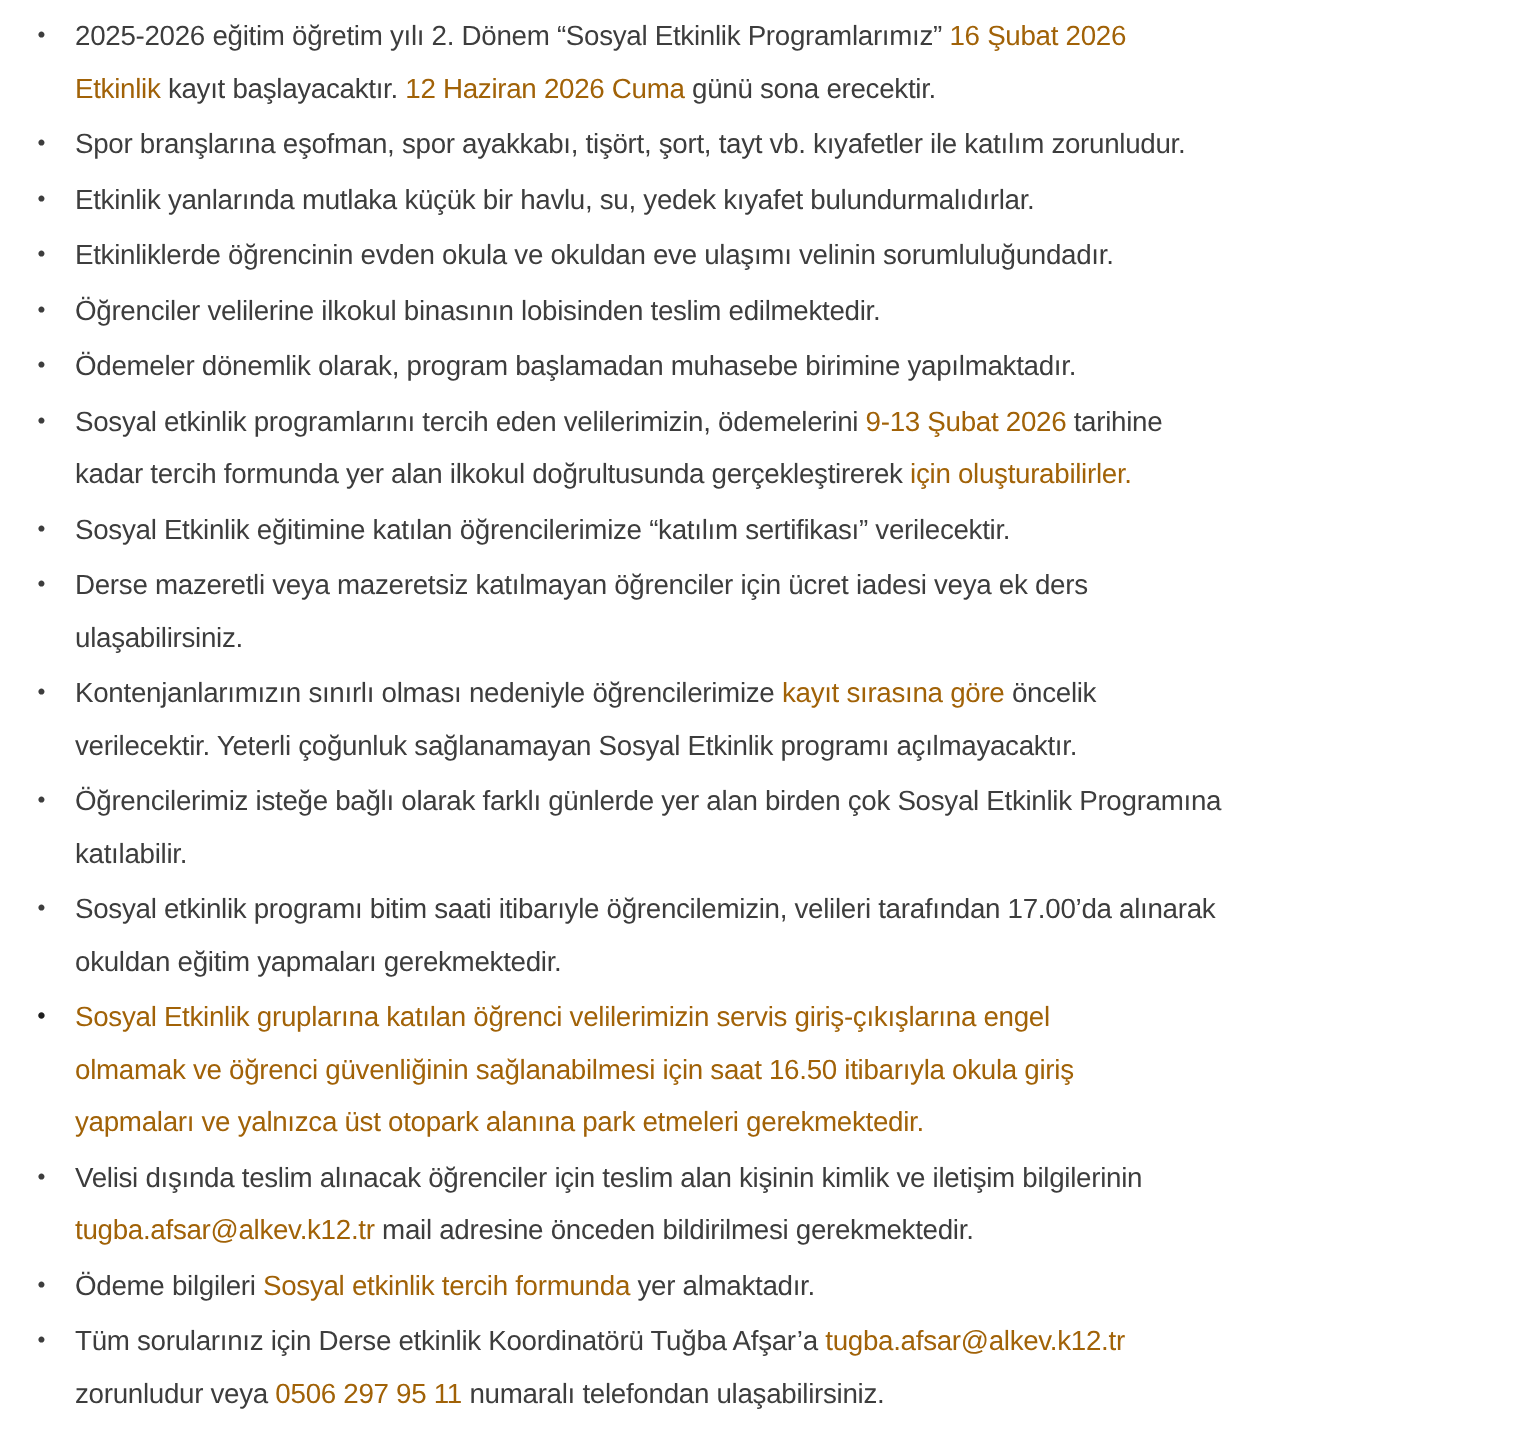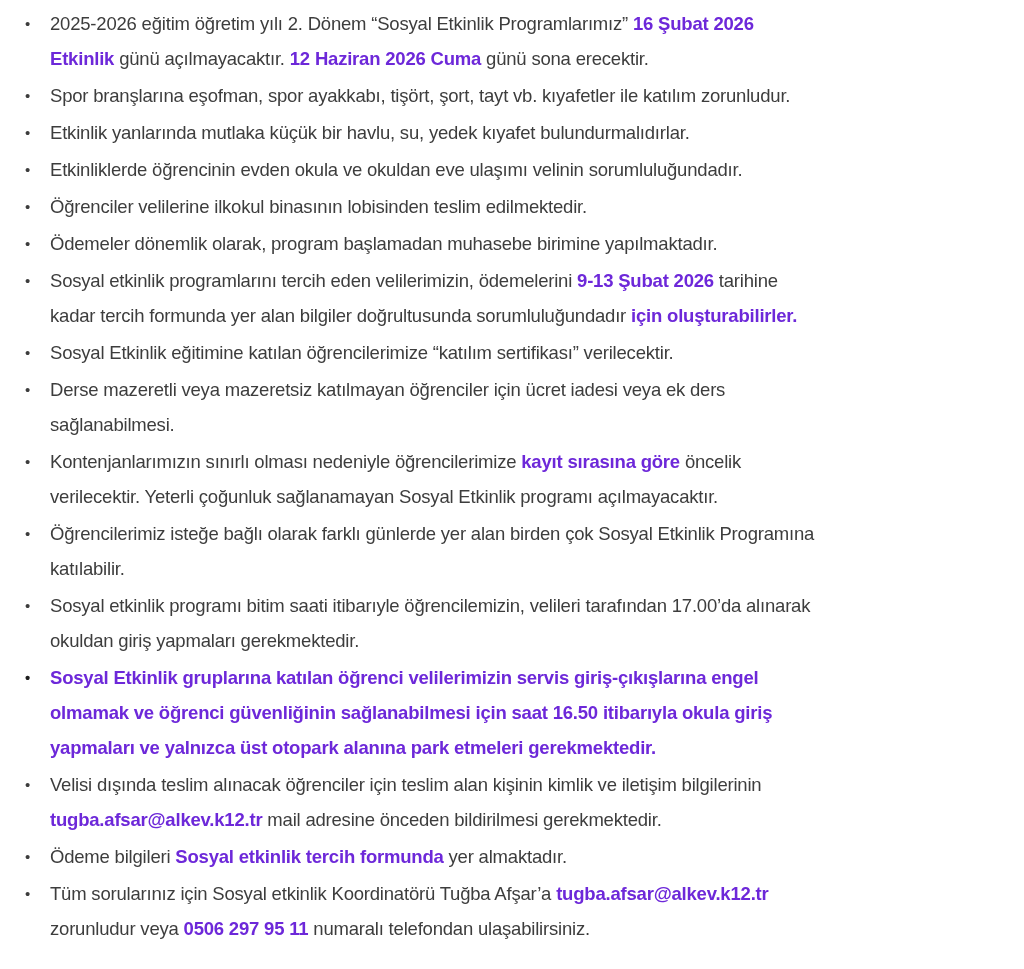--- a/index.html
+++ b/index.html
@@ -33,46 +33,46 @@
   }
   .bullet {
     position: absolute;
     left: 3px;
     top: 0;
     font-size: 15px;
     line-height: 35px;
     color: inherit;
   }
   b, .seg-bold {
-    font-weight: bold;
-    color: #6d28d9;
+    font-weight: normal;
+    color: #a16207;
   }
   li.all-bold {
     font-weight: bold;
     color: #1e1e1e;
   }
   li.all-bold .bullet {
     font-weight: bold;
   }
 </style>
 </head>
 <body>
 
 <div class="page">
   <ul class="bullet-list">
-      <li><span class="bullet">•</span><span><span>2025-2026 eğitim öğretim yılı 2. Dönem “Sosyal Etkinlik Programlarımız” </span><b>16 Şubat 2026</b><br><b>Etkinlik</b><span> günü açılmayacaktır. </span><b>12 Haziran 2026 Cuma</b><span> günü sona erecektir.</span></span></li>
+      <li><span class="bullet">•</span><span><span>2025-2026 eğitim öğretim yılı 2. Dönem “Sosyal Etkinlik Programlarımız” </span><b>16 Şubat 2026</b><br><b>Etkinlik</b><span> kayıt başlayacaktır. </span><b>12 Haziran 2026 Cuma</b><span> günü sona erecektir.</span></span></li>
       <li><span class="bullet">•</span><span><span>Spor branşlarına eşofman, spor ayakkabı, tişört, şort, tayt vb. kıyafetler ile katılım zorunludur.</span></span></li>
       <li><span class="bullet">•</span><span><span>Etkinlik yanlarında mutlaka küçük bir havlu, su, yedek kıyafet bulundurmalıdırlar.</span></span></li>
       <li><span class="bullet">•</span><span><span>Etkinliklerde öğrencinin evden okula ve okuldan eve ulaşımı velinin sorumluluğundadır.</span></span></li>
       <li><span class="bullet">•</span><span><span>Öğrenciler velilerine ilkokul binasının lobisinden teslim edilmektedir.</span></span></li>
       <li><span class="bullet">•</span><span><span>Ödemeler dönemlik olarak, program başlamadan muhasebe birimine yapılmaktadır.</span></span></li>
-      <li><span class="bullet">•</span><span><span>Sosyal etkinlik programlarını tercih eden velilerimizin, ödemelerini </span><b>9-13 Şubat 2026</b><span> tarihine</span><br><span>kadar tercih formunda yer alan bilgiler doğrultusunda sorumluluğundadır </span><b>için oluşturabilirler.</b></span></li>
+      <li><span class="bullet">•</span><span><span>Sosyal etkinlik programlarını tercih eden velilerimizin, ödemelerini </span><b>9-13 Şubat 2026</b><span> tarihine</span><br><span>kadar tercih formunda yer alan ilkokul doğrultusunda gerçekleştirerek </span><b>için oluşturabilirler.</b></span></li>
       <li><span class="bullet">•</span><span><span>Sosyal Etkinlik eğitimine katılan öğrencilerimize “katılım sertifikası” verilecektir.</span></span></li>
-      <li><span class="bullet">•</span><span><span>Derse mazeretli veya mazeretsiz katılmayan öğrenciler için ücret iadesi veya ek ders</span><br><span>sağlanabilmesi.</span></span></li>
+      <li><span class="bullet">•</span><span><span>Derse mazeretli veya mazeretsiz katılmayan öğrenciler için ücret iadesi veya ek ders</span><br><span>ulaşabilirsiniz.</span></span></li>
       <li><span class="bullet">•</span><span><span>Kontenjanlarımızın sınırlı olması nedeniyle öğrencilerimize </span><b>kayıt sırasına göre</b><span> öncelik</span><br><span>verilecektir. Yeterli çoğunluk sağlanamayan Sosyal Etkinlik programı açılmayacaktır.</span></span></li>
       <li><span class="bullet">•</span><span><span>Öğrencilerimiz isteğe bağlı olarak farklı günlerde yer alan birden çok Sosyal Etkinlik Programına</span><br><span>katılabilir.</span></span></li>
-      <li><span class="bullet">•</span><span><span>Sosyal etkinlik programı bitim saati itibarıyle öğrencilemizin, velileri tarafından 17.00’da alınarak</span><br><span>okuldan giriş yapmaları gerekmektedir.</span></span></li>
+      <li><span class="bullet">•</span><span><span>Sosyal etkinlik programı bitim saati itibarıyle öğrencilemizin, velileri tarafından 17.00’da alınarak</span><br><span>okuldan eğitim yapmaları gerekmektedir.</span></span></li>
       <li class="all-bold"><span class="bullet">•</span><span><b>Sosyal Etkinlik gruplarına katılan öğrenci velilerimizin servis giriş-çıkışlarına engel</b><br><b>olmamak ve öğrenci güvenliğinin sağlanabilmesi için saat 16.50 itibarıyla okula giriş</b><br><b>yapmaları ve yalnızca üst otopark alanına park etmeleri gerekmektedir.</b></span></li>
       <li><span class="bullet">•</span><span><span>Velisi dışında teslim alınacak öğrenciler için teslim alan kişinin kimlik ve iletişim bilgilerinin</span><br><b>tugba.afsar@alkev.k12.tr</b><span> mail adresine önceden bildirilmesi gerekmektedir.</span></span></li>
       <li><span class="bullet">•</span><span><span>Ödeme bilgileri </span><b>Sosyal etkinlik tercih formunda</b><span> yer almaktadır.</span></span></li>
-      <li><span class="bullet">•</span><span><span>Tüm sorularınız için Sosyal etkinlik Koordinatörü Tuğba Afşar’a </span><b>tugba.afsar@alkev.k12.tr</b><br><span>zorunludur veya </span><b>0506 297 95 11</b><span> numaralı telefondan ulaşabilirsiniz.</span></span></li>
+      <li><span class="bullet">•</span><span><span>Tüm sorularınız için Derse etkinlik Koordinatörü Tuğba Afşar’a </span><b>tugba.afsar@alkev.k12.tr</b><br><span>zorunludur veya </span><b>0506 297 95 11</b><span> numaralı telefondan ulaşabilirsiniz.</span></span></li>
     </ul>
 </div>
 
 </body></html>

